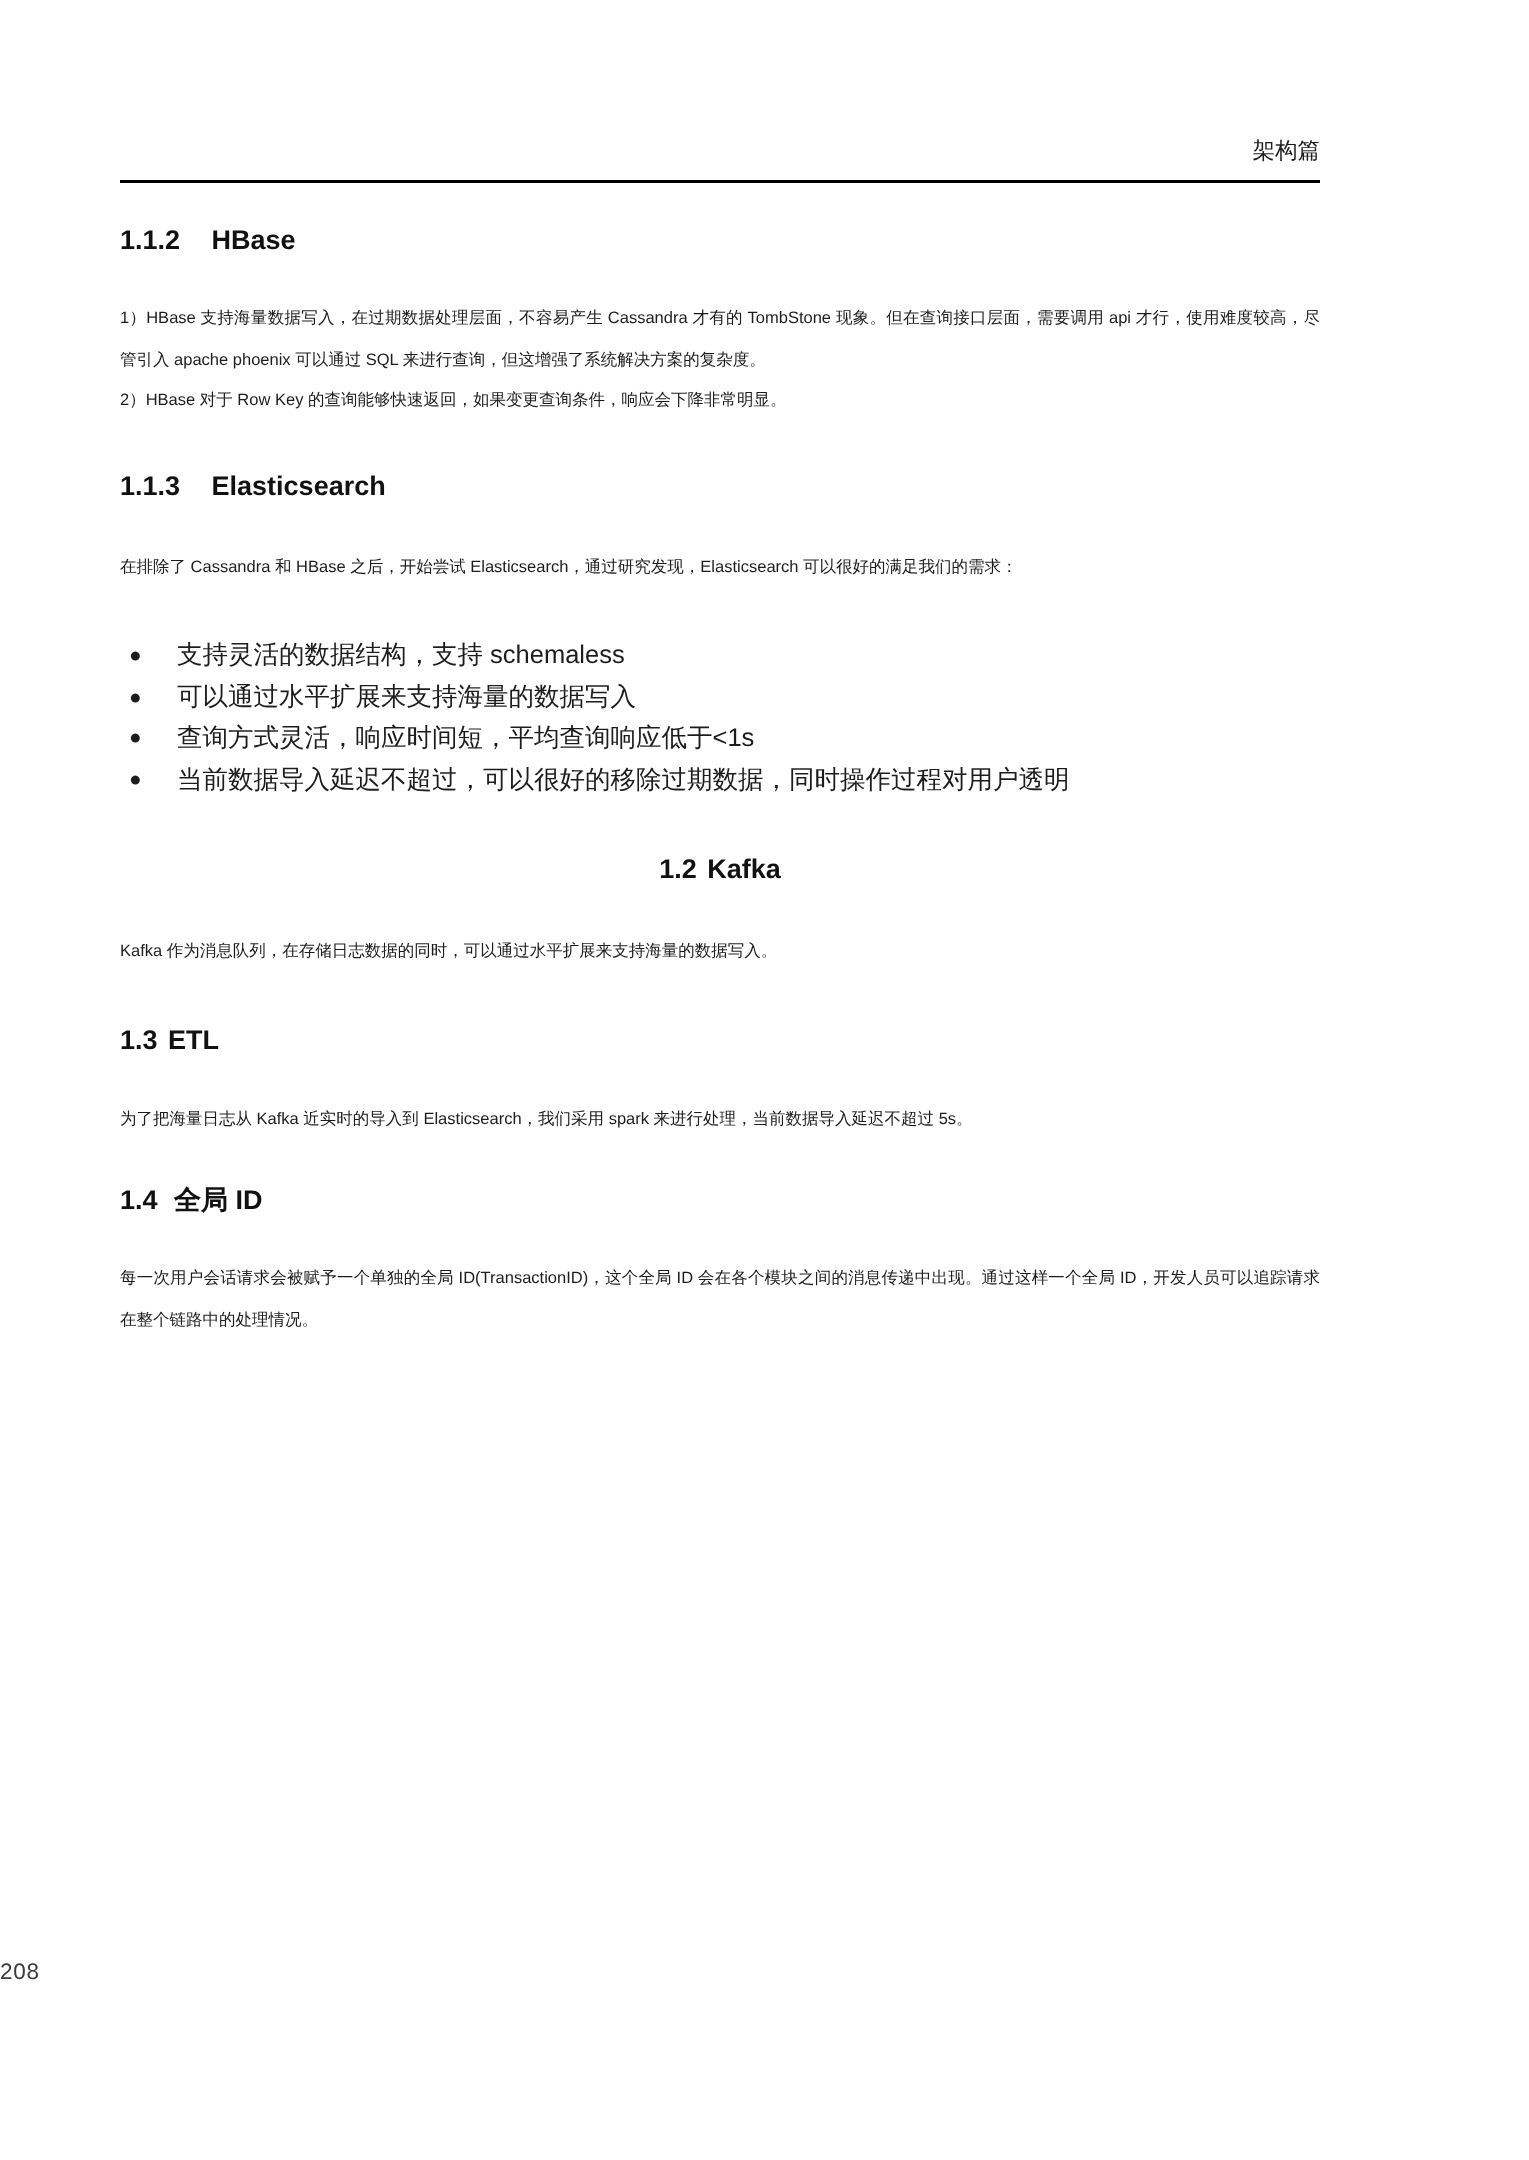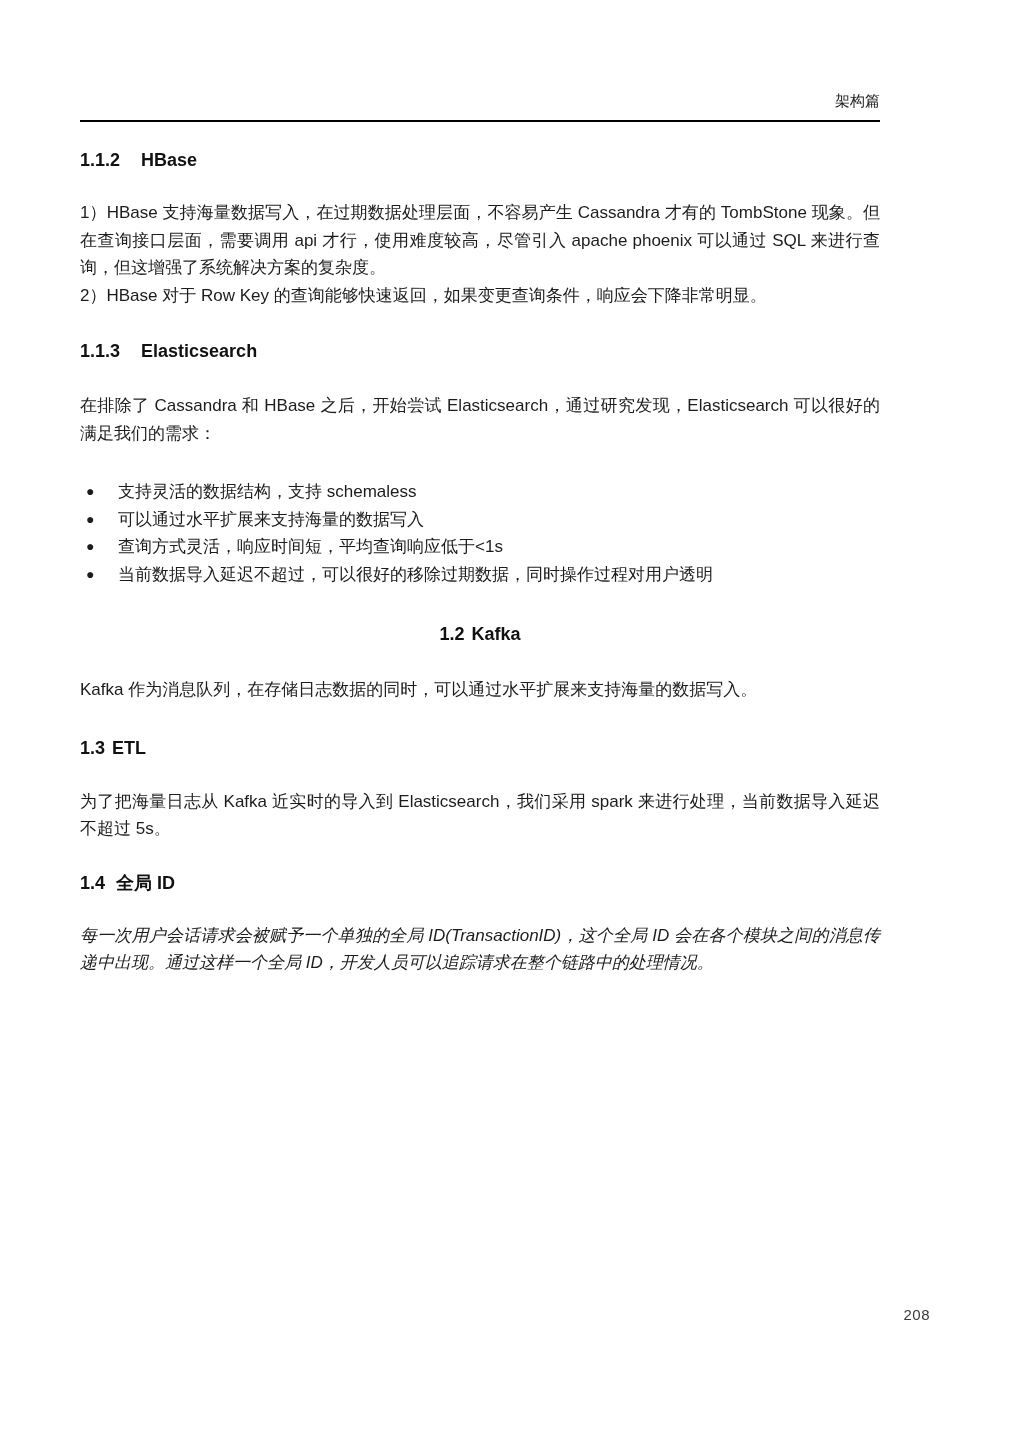--- a/index.html
+++ b/index.html
@@ -40,30 +40,30 @@
   }
   .h-sub .num { margin-right: 21px; text-align: center; }
   .h-top .num { margin-right: 7px; }
   .h-top2 .num { margin-right: 11px; }
   .heading-hbase   { margin-top: 27px; }
   .heading-es      { margin-top: 31px; }
   .heading-kafka   { margin-top: 35px; text-align: center; }
   .heading-etl     { margin-top: 33px; }
   .heading-gid     { margin-top: 29px; }
   p.body-text {
-    font-size: 17px;
+    font-size: 11px;
     line-height: 27.5px;
     text-align: justify;
     color: #1c1c1c;
   }
   .para-hbase   { margin-top: 28px; }
   .para-es      { margin-top: 30px; }
   .para-kafka   { margin-top: 31px; }
   .para-etl     { margin-top: 29px; }
-  .para-gid     { margin-top: 28px; font-style: italic; }
+  .para-gid     { margin-top: 28px; }
   ul.bullets {
     list-style: none;
     margin-top: 31px;
   }
   ul.bullets li {
     font-size: 17px;
     line-height: 27.5px;
     position: relative;
     padding-left: 38px;
     color: #1c1c1c;
@@ -73,21 +73,21 @@
     left: 6px;
     top: 0;
     font-size: 14px;
     line-height: 27.5px;
   }
   .page-number {
     position: absolute;
     top: 1306px;
     left: 0;
     width: 930px;
-    text-align: right;
+    text-align: left;
     font-size: 15px;
     color: #3a3a3a;
     letter-spacing: 0.5px;
   }
 </style>
 </head>
 <body>
 
 <div class="page">
 

